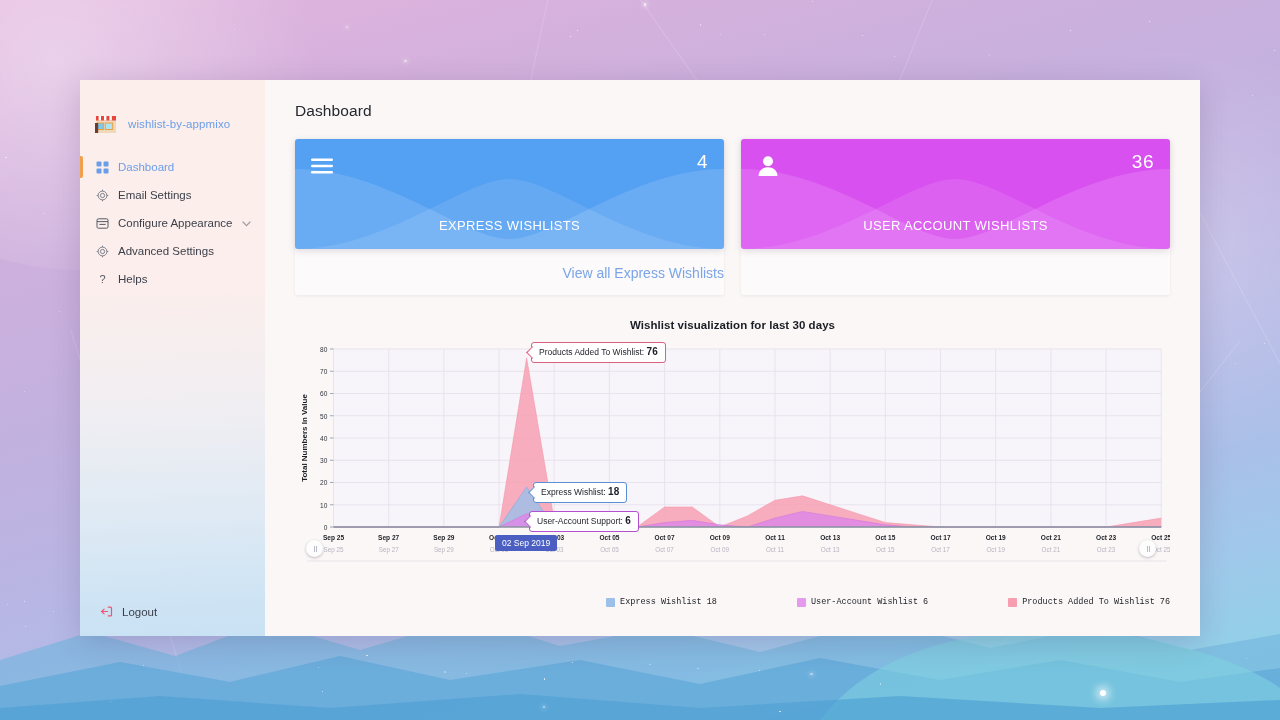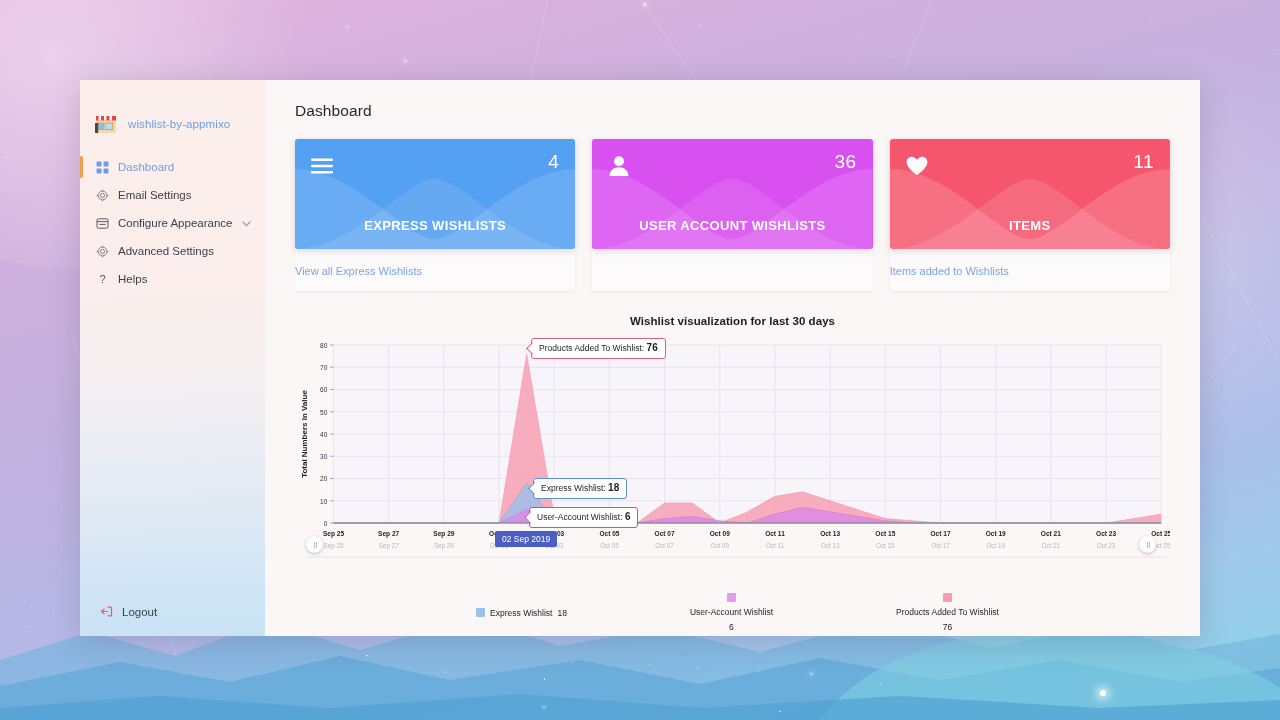--- a/index.html
+++ b/index.html
@@ -116,24 +116,24 @@
     box-shadow: 0 2px 7px rgba(80,60,90,.17);
   }
   .card-top svg.card-wave { position: absolute; inset: 0; width: 100%; height: 100%; }
   .card-ico { position: absolute; left: 14px; top: 14px; width: 26px; height: 26px; }
   .card-count {
     position: absolute; right: 16px; top: 12px;
     font-size: 19px; font-weight: 300; letter-spacing: .5px;
   }
   .card-label {
     position: absolute; left: 0; right: 0; bottom: 16px; text-align: center;
-    font-size: 13px; letter-spacing: .35px; font-weight: 700;
+    font-size: 13px; letter-spacing: .35px; font-weight: 400;
   }
   .card-link {
-    display: block; text-align: left; font-size: 11px;
+    display: block; text-align: right; font-size: 14px;
     color: #7ba5e8; padding: 16px 0 14px 0; cursor: pointer;
   }
 
   
   #chart-block { margin-top: 24px; }
   #chart-title {
     text-align: center; font-size: 11.5px; font-weight: bold; color: #1a1d24;
     letter-spacing: .05px; margin-bottom: 6px;
   }
   #chart-area { position: relative; width: 100%; height: 250px; }
@@ -169,28 +169,29 @@
     top: 203px; display: flex; align-items: center; justify-content: center;
   }
   .slider-handle i {
     display: block; width: 1px; height: 6px; background: #b9bcc6;
     box-shadow: 2px 0 0 #b9bcc6;
   }
   #handle-left { left: 11px; }
   #handle-right { right: 14px; }
 
   #legend {
-    display: flex; justify-content: center; gap: 16px; margin-top: 10px;
+    display: flex; justify-content: flex-end; gap: 8px; margin-top: 10px;
     padding-left: 10px;
+    font-family: Liberation Mono, monospace;
   }
   .legend-item {
     display: flex; align-items: center; gap: 5px;
     font-size: 8.5px; color: #22252c; cursor: pointer;
   }
-  .legend-item + .legend-item { margin-left: 107px; flex-direction: column; }
+  .legend-item + .legend-item { margin-left: 72px; }
   .legend-swatch { width: 9px; height: 9px; border-radius: 1px; }
 </style>
 </head>
 <body>
 
 <div id="wallpaper">
   <div id="wall-glow-tl"></div>
   <div id="wall-glow-r"></div>
   <div class="wall-streak" id="streak-1"></div>
   <div class="wall-streak" id="streak-2"></div>
@@ -409,36 +410,20 @@
             <svg viewBox="0 0 26 26" width="26" height="26" fill="#fff">
               <circle cx="13" cy="8.2" r="5"></circle>
               <path d="M3.6,23 C3.6,17 8,14.2 13,14.2 C18,14.2 22.4,17 22.4,23 Z"></path>
             </svg>
           </span>
           <span class="card-count">36</span>
           <span class="card-label">USER ACCOUNT WISHLISTS</span>
         </div>
       </div>
 
-      <div class="card-wrap">
-        <div class="card-top" style="background:#f5566e">
-          <svg class="card-wave" viewBox="0 0 280 110" preserveAspectRatio="none">
-            <path d="M0,30 C60,30 110,100 140,100 C170,100 220,30 280,30 L280,110 L0,110 Z" fill="#ffffff" opacity="0.15"></path>
-            <path d="M0,110 C60,110 110,40 140,40 C170,40 220,110 280,110 Z" fill="#ffffff" opacity="0.12"></path>
-          </svg>
-          <span class="card-ico">
-            <svg viewBox="0 0 26 26" width="26" height="26" fill="#fff">
-              <path d="M13,22 C13,22 2.6,15.2 2.6,9.2 C2.6,6 5.1,3.8 7.9,3.8 C10.2,3.8 12,5.3 13,7 C14,5.3 15.8,3.8 18.1,3.8 C20.9,3.8 23.4,6 23.4,9.2 C23.4,15.2 13,22 13,22 Z"></path>
-            </svg>
-          </span>
-          <span class="card-count">11</span>
-          <span class="card-label">ITEMS</span>
-        </div>
-        <a class="card-link">Items added to Wishlists</a>
-      </div>
 
     </section>
 
     <section id="chart-block">
       <div id="chart-title">Wishlist visualization for last 30 days</div>
 
       <div id="chart-area">
         <svg id="chart-svg" viewBox="0 0 1000 250" preserveAspectRatio="none">
           <g id="g-plotbg">
               <rect x="44" y="12" width="946" height="178" fill="#f8f5fa"></rect>
@@ -544,21 +529,21 @@
 
         <div class="tooltip" id="tip-products">
           <span>Products Added To Wishlist:</span>
           <b>76</b>
         </div>
         <div class="tooltip" id="tip-express">
           <span>Express Wishlist:</span>
           <b>18</b>
         </div>
         <div class="tooltip" id="tip-user">
-          <span>User-Account Wishlist:</span>
+          <span>User-Account Support:</span>
           <b>6</b>
         </div>
 
         <div id="date-badge">02 Sep 2019</div>
 
         <div class="slider-handle" id="handle-left">
             <i></i>
           </div>
         <div class="slider-handle" id="handle-right">
             <i></i>

